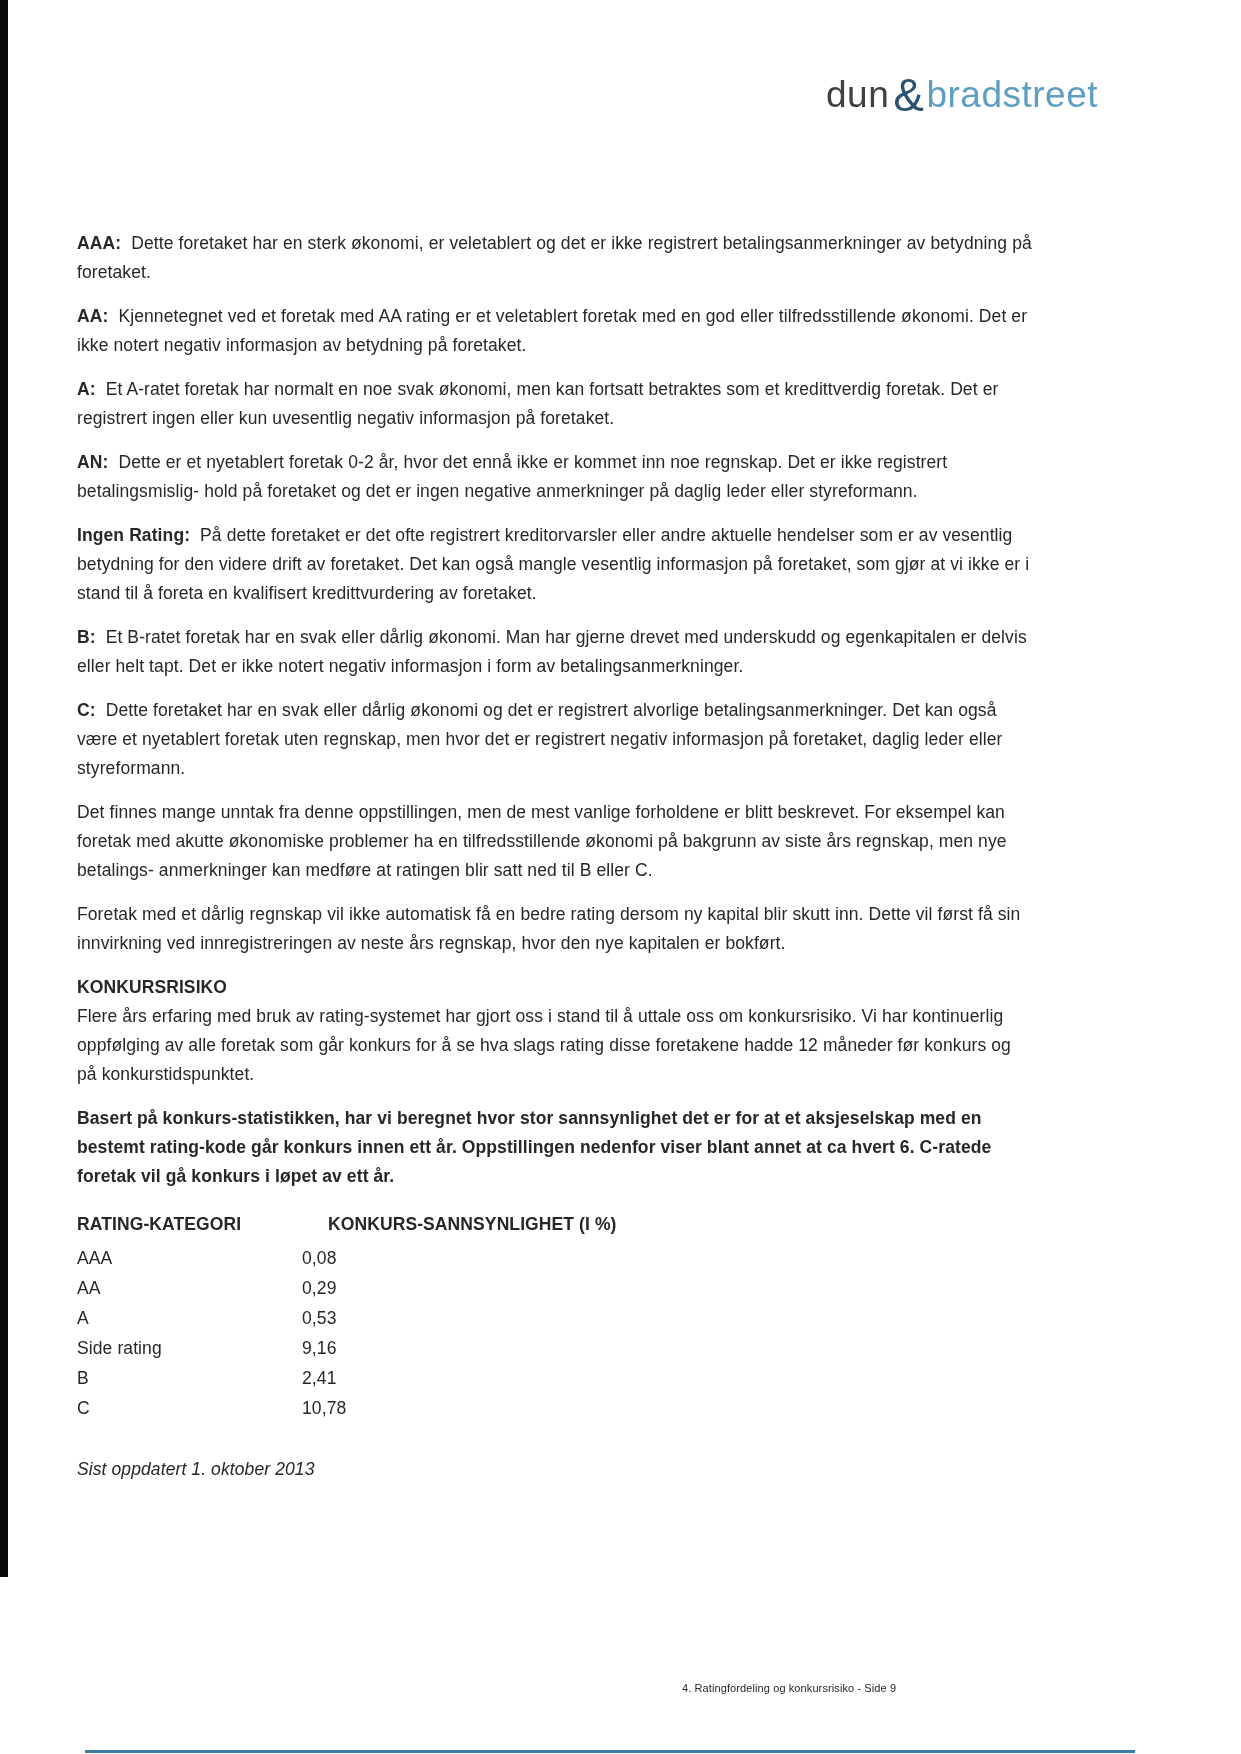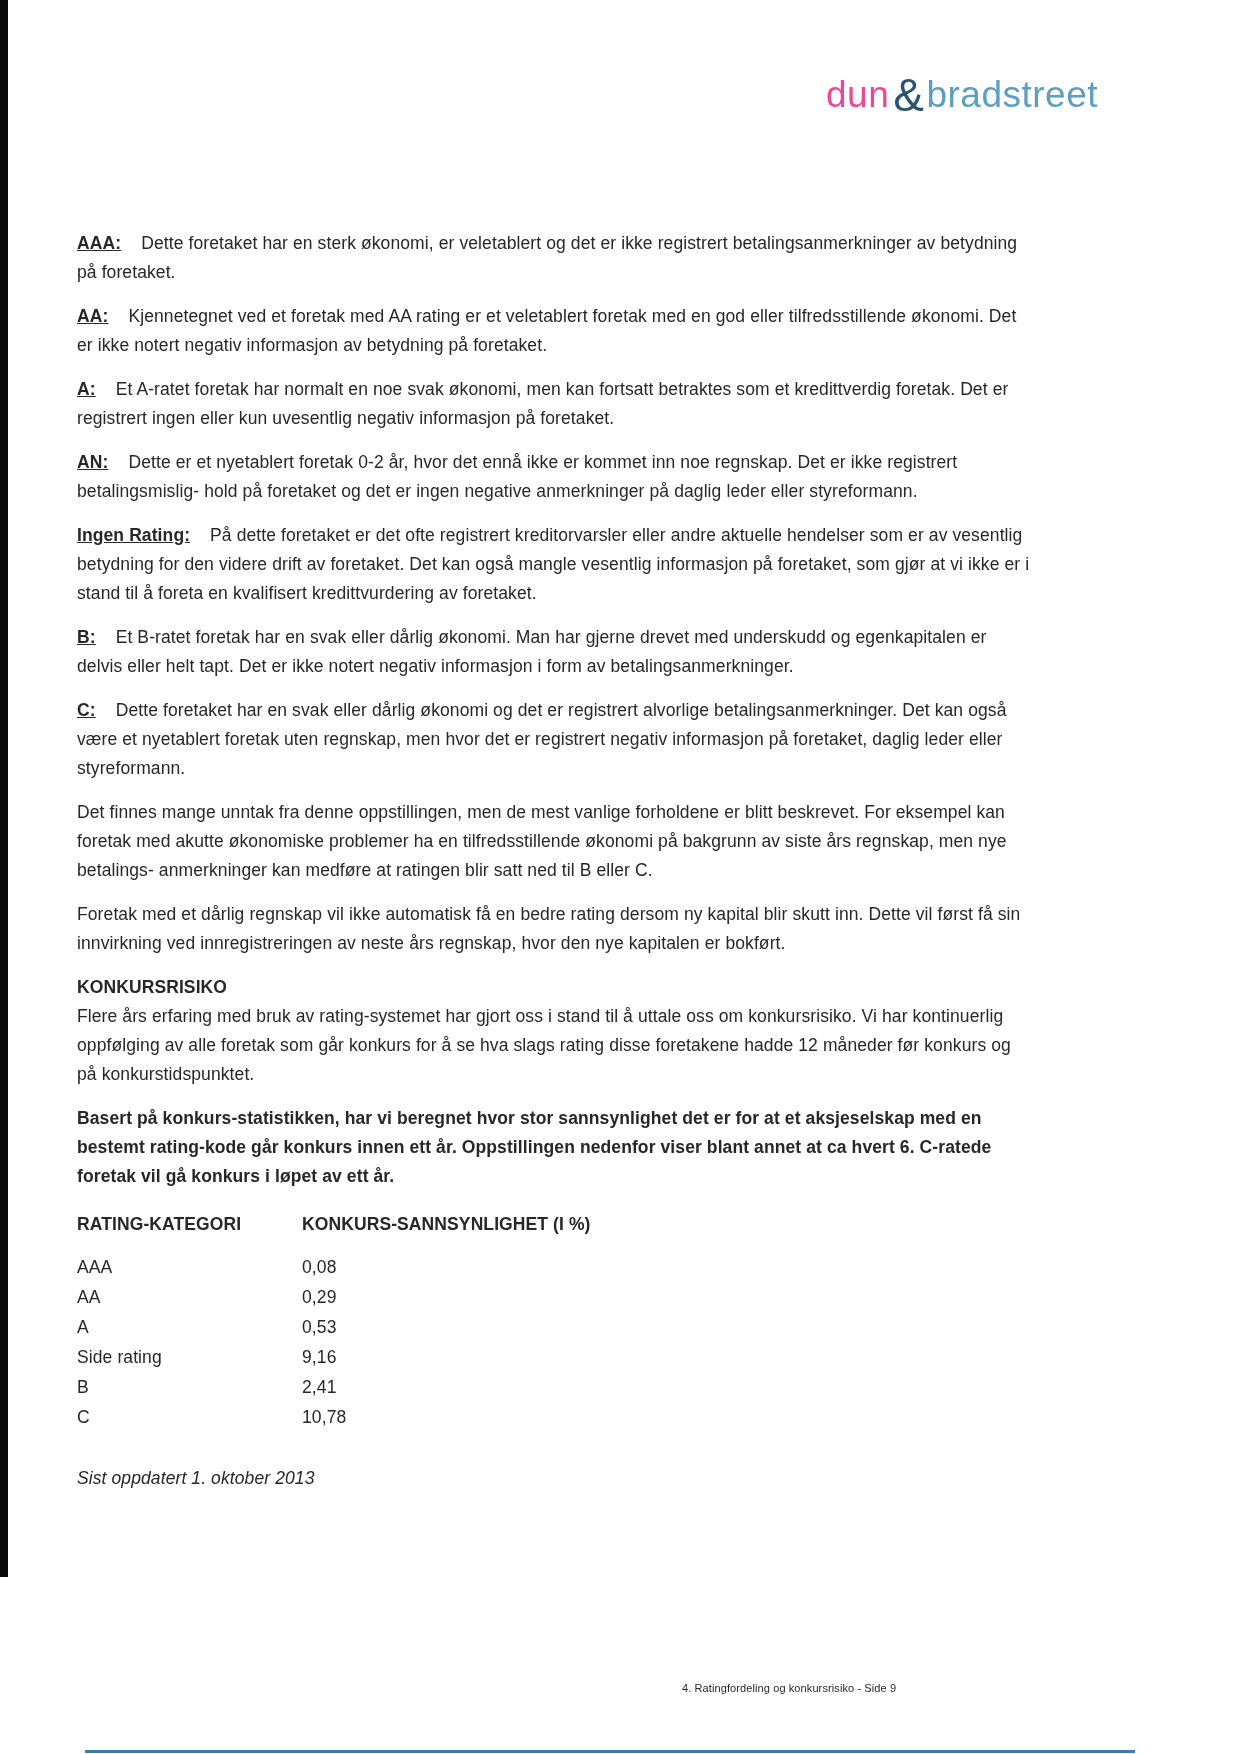--- a/index.html
+++ b/index.html
@@ -25,40 +25,40 @@
     background: #3a7ca5;
   }
   .logo {
     position: absolute;
     top: 68px; left: 826px;
     font-size: 37px;
     letter-spacing: 0.5px;
     white-space: nowrap;
     font-weight: 400;
   }
-  .logo-dun  { color: #ec4899; }
+  .logo-dun  { color: #404040; }
   .logo-amp  { color: #2b536f; font-size: 46px; margin: 0 2px 0 4px; vertical-align: -4px; }
   .logo-brad { color: #5e9ec1; }
   .content {
     position: absolute;
     left: 77px; top: 229px;
     width: 956px;
     font-size: 17.5px;
     line-height: 29px;
     letter-spacing: 0.1px;
   }
   .para { margin: 0 0 15px 0; }
   .p-label { font-weight: 700; }
-  .p-label:not(:empty) { padding-right: 20px; text-decoration: underline; }
+  .p-label:not(:empty) { padding-right: 10px; }
   .sec-heading { font-weight: 700; margin: 0; }
   .kbody  { margin: 0 0 15px 0; }
   .kbody2 { margin: 0 0 18px 0; font-weight: bold; }
   .ratings-table { margin: 0; }
   .t-row { display: flex; line-height: 30px; }
-  .t-head { font-weight: 700; margin-bottom: 13px; }
+  .t-head { font-weight: 700; margin-bottom: 4px; gap: 26px; }
   .t-c1 { width: 225px; flex: none; }
   .t-c2 { width: 34px; flex: none; text-align: right; white-space: nowrap; }
   .t-head .t-c2 { width: auto; text-align: left; }
   .note { font-style: italic; margin-top: 32px; }
   .footer {
     position: absolute;
     left: 682px; top: 1682px;
     font-size: 11px;
     letter-spacing: 0.1px;
   }

